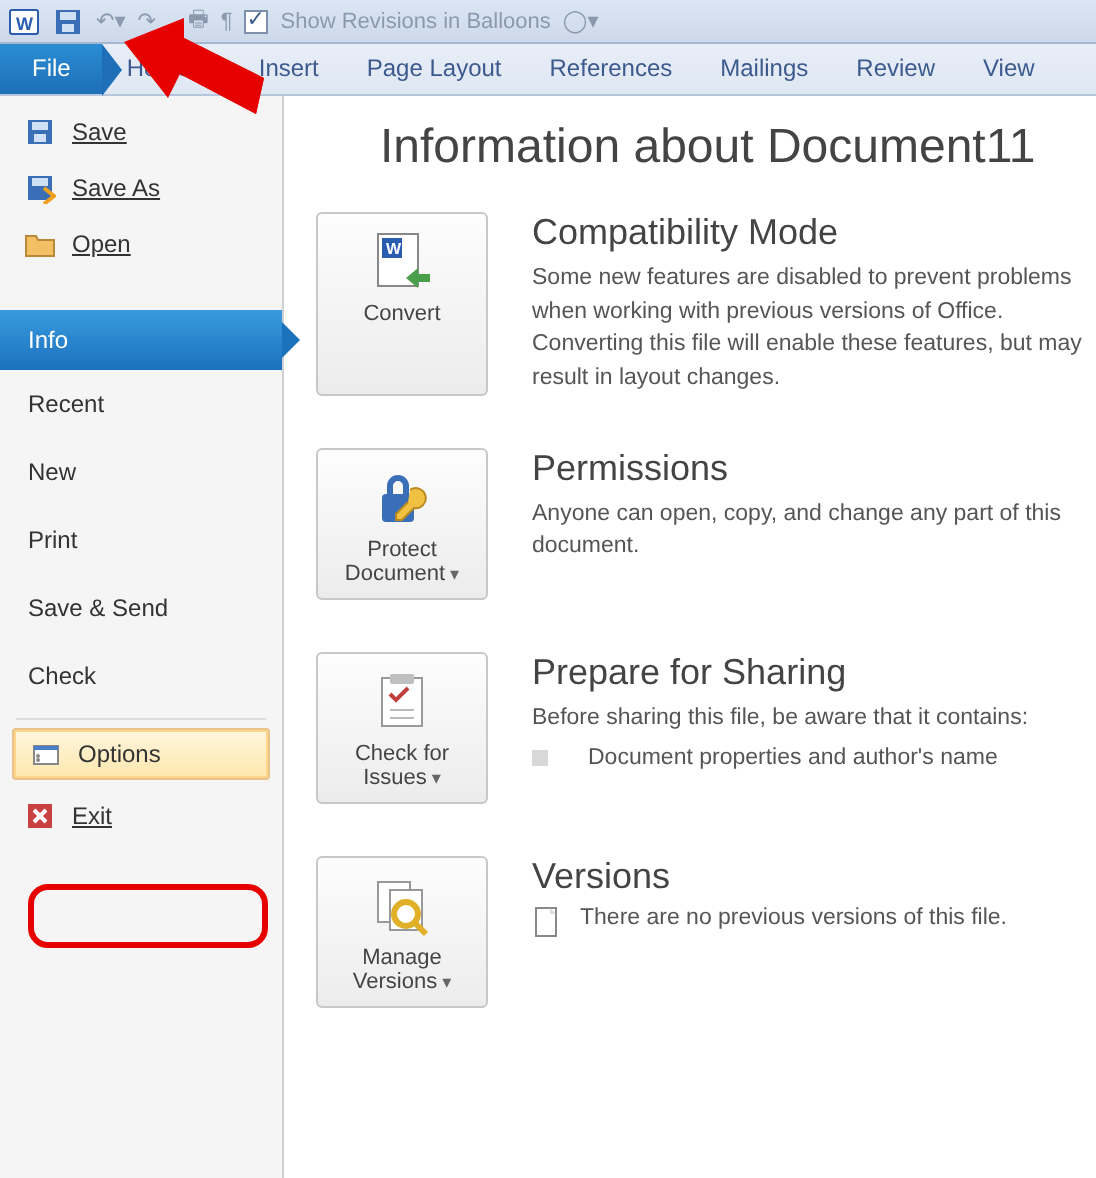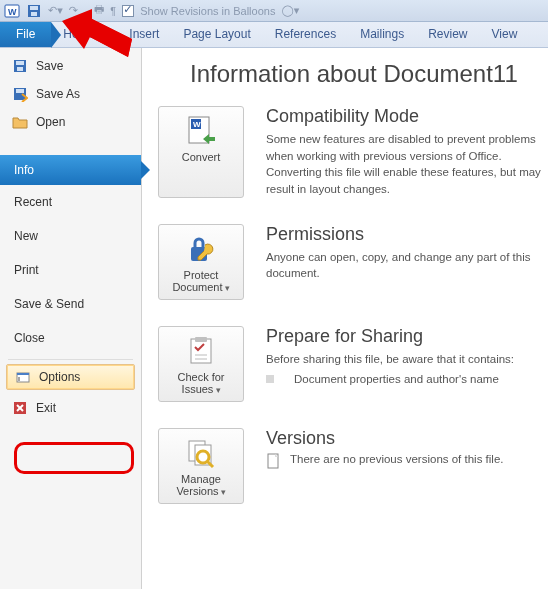--- a/index.html
+++ b/index.html
@@ -70,20 +70,21 @@
     position: relative;
   }
   .sb-item {
     display:flex;
     align-items:center;
     gap:8px;
     padding: 6px 12px;
     font-size: 12px;
     color: #333;
     cursor:pointer;
+    text-decoration:underline;
   }
   .sb-item .ico { width:16px; height:16px; }
   .sb-group { padding: 10px 14px; font-size:12px; color:#333; cursor:pointer; }
   .sb-sep { border-top:1px solid #ddd; margin:4px 8px; }
   .sb-info {
     background: linear-gradient(#3a9be0, #1a72bd);
     color:#fff;
     padding: 8px 14px;
     position: relative;
     margin-top: 19px;
@@ -231,21 +232,21 @@
         </span>
       <span>Open</span>
     </div>
     <div class="sb-info">
       <span>Info</span>
     </div>
     <div class="sb-group">Recent</div>
     <div class="sb-group">New</div>
     <div class="sb-group">Print</div>
     <div class="sb-group">Save &amp; Send</div>
-    <div class="sb-group">Close</div>
+    <div class="sb-group">Check</div>
     <div class="sb-sep"></div>
     <div class="sb-options">
       <span class="ico">
           <svg width="16" height="16">
             <rect x="2" y="4" width="12" height="9" fill="#fff" stroke="#888"></rect>
             <rect x="2" y="4" width="12" height="2" fill="#4a7fc7"></rect>
             <circle cx="4" cy="9" r="1" fill="#888"></circle>
             <circle cx="4" cy="11" r="1" fill="#888"></circle>
           </svg>
         </span>

